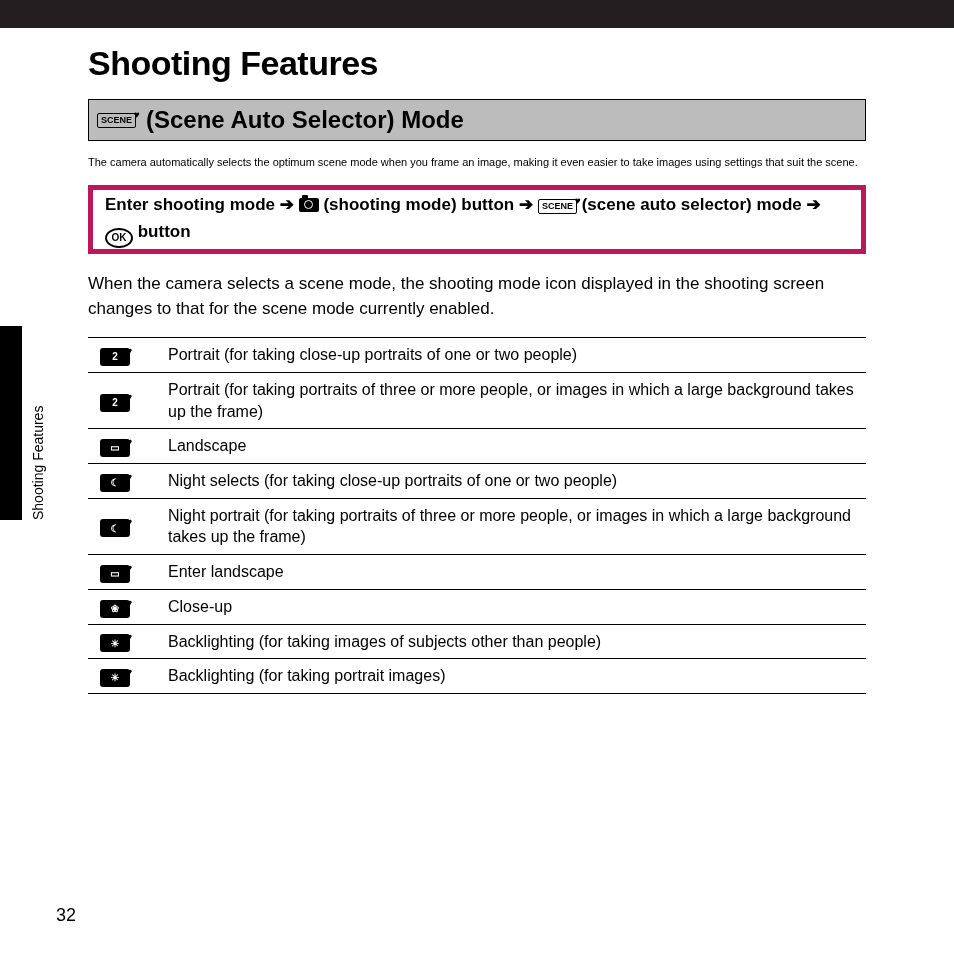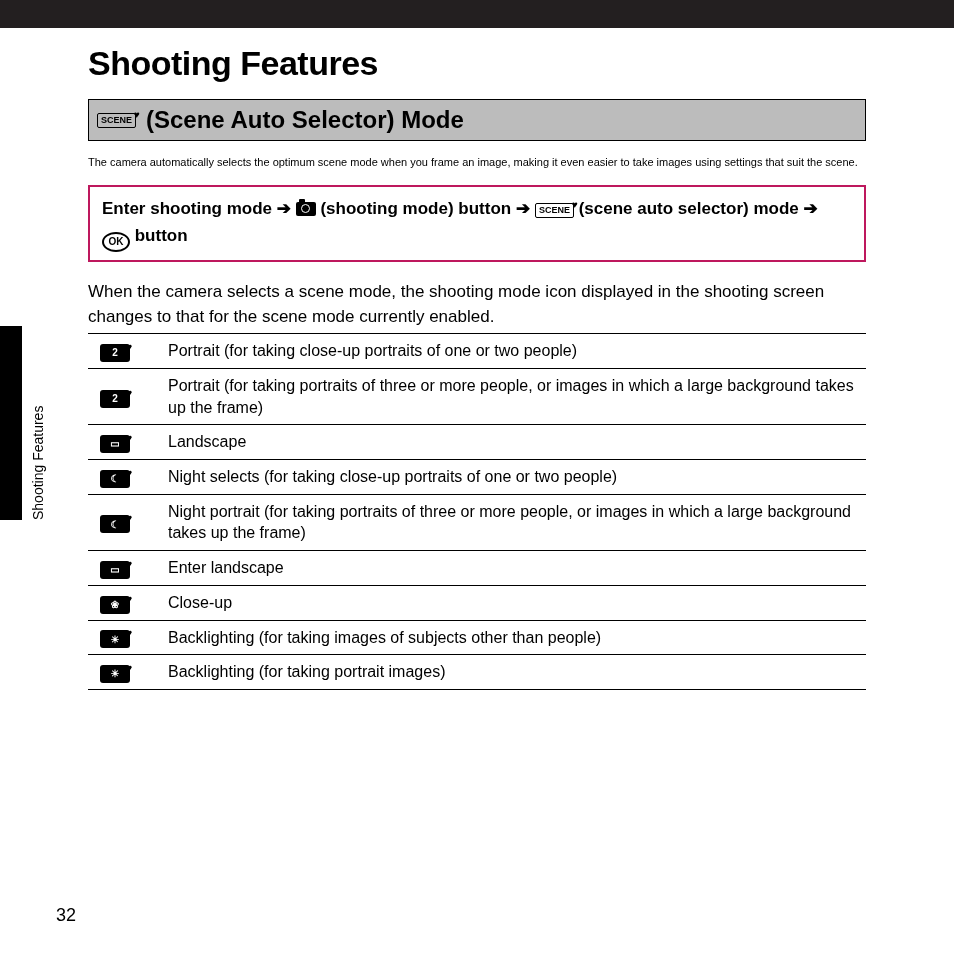--- a/index.html
+++ b/index.html
@@ -13,28 +13,28 @@
     padding: 6px 10px 6px 8px;
     font-size: 24px;
     font-weight: bold;
     display: flex;
     align-items: center;
     gap: 10px;
     margin-bottom: 14px;
   }
   .intro { font-size: 11px; line-height: 1.45; margin-bottom: 14px; }
   .nav-box {
-    border: 2px solid #be185d;
-    padding: 8px 12px;
+    border: 5px solid #be185d;
+    padding: 1px 12px;
     font-size: 17px;
     line-height: 1.6;
     margin-bottom: 18px;
   }
   .nav-box b { font-weight: bold; }
-  .after-text { font-size: 17px; line-height: 1.45; margin-bottom: 4px; }
+  .after-text { font-size: 17px; line-height: 1.45; margin-bottom: 16px; }
   table.scene { width: 100%; border-collapse: collapse; font-size: 16px; }
   table.scene tr { border-top: 1px solid #000; border-bottom: 1px solid #000; }
   table.scene td { padding: 6px 8px; vertical-align: middle; line-height: 1.35; }
   table.scene td.icon-cell { width: 72px; text-align: left; padding-left: 12px; }
   .mode-badge {
     display: inline-flex; align-items: center; justify-content: center;
     width: 30px; height: 18px; background: #000; color: #fff;
     border-radius: 3px; font-size: 10px; font-weight: bold;
     position: relative; padding: 0 3px;
   }

